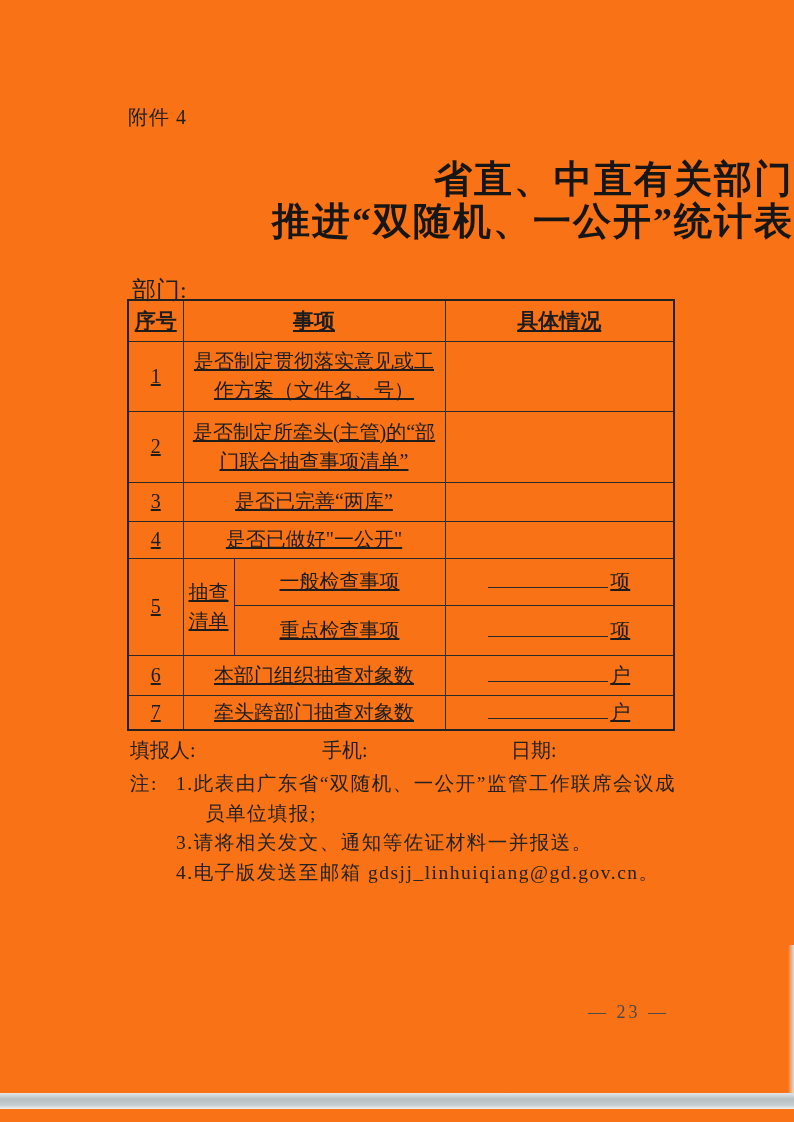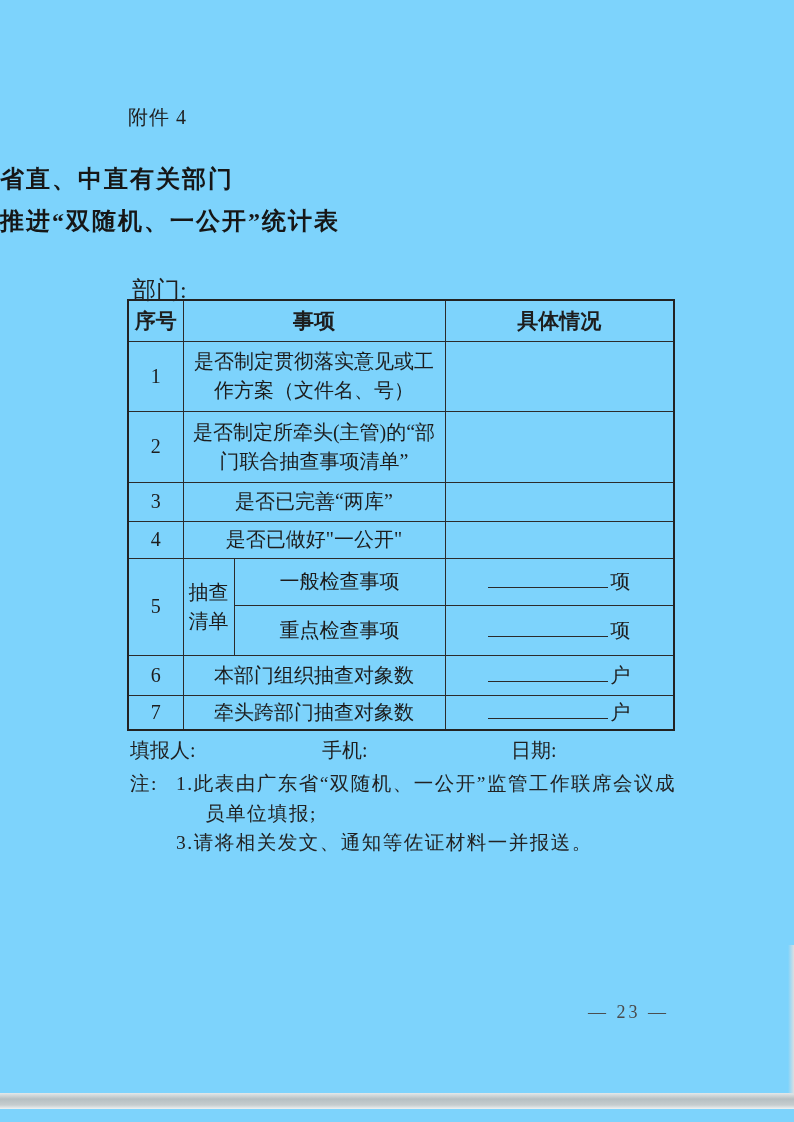--- a/index.html
+++ b/index.html
@@ -5,38 +5,38 @@
   * { margin: 0; padding: 0; box-sizing: border-box; }
   html, body { background: #ffffff; }
   body {
     font-family: "Liberation Serif", "DejaVu Serif", serif;
     color: #1f1f1f;
   }
   .page {
     position: relative;
     width: 794px;
     height: 1122px;
-    background: #7dd3fc;
+    background: #f97316;
     overflow: hidden;
   }
   .attachment {
     position: absolute;
     left: 128px;
     top: 104px;
     font-size: 20px;
     letter-spacing: 1px;
   }
   .title-block {
     position: absolute;
     left: 0;
     top: 158px;
     width: 100%;
-    text-align: left;
+    text-align: right;
     font-weight: bold;
-    font-size: 24px;
+    font-size: 38px;
     line-height: 42px;
     letter-spacing: 2px;
     color: #161616;
   }
   .department {
     position: absolute;
     left: 132px;
     top: 274px;
     font-size: 24px;
   }
@@ -50,21 +50,21 @@
     font-size: 20px;
     color: #1d1d1d;
   }
   table.form td {
     border: 1.5px solid #2b2b2b;
     text-align: center;
     vertical-align: middle;
     padding: 2px 4px;
     line-height: 1.45;
   }
-  table.form { border: 2px solid #222; }
+  table.form { border: 2px solid #222; text-decoration: underline; }
   tr.h-head  { height: 41px; }
   tr.h-r1    { height: 70px; }
   tr.h-r2    { height: 71px; }
   tr.h-r3    { height: 39px; }
   tr.h-r4    { height: 37px; }
   tr.h-r5a   { height: 47px; }
   tr.h-r5b   { height: 50px; }
   tr.h-r6    { height: 40px; }
   tr.h-r7    { height: 35px; }
   td.th { font-weight: bold; font-size: 21px; }
@@ -215,20 +215,21 @@
     <span class="sig-filler">填报人:</span>
     <span class="sig-mobile">手机:</span>
     <span class="sig-date">日期:</span>
   </div>
 
   <div class="notes">
     <div class="notes-label">注:</div>
     <div class="notes-items">
       <div class="note-item">1.此表由广东省“双随机、一公开”监管工作联席会议成员单位填报;</div>
       <div class="note-item">3.请将相关发文、通知等佐证材料一并报送。</div>
+      <div class="note-item">4.电子版发送至邮箱 gdsjj_linhuiqiang@gd.gov.cn。</div>
     </div>
   </div>
 
   <div class="page-number">— 23 —</div>
 
   <div class="bottom-shade"></div>
   <div class="right-shade"></div>
 
 </div>
 

